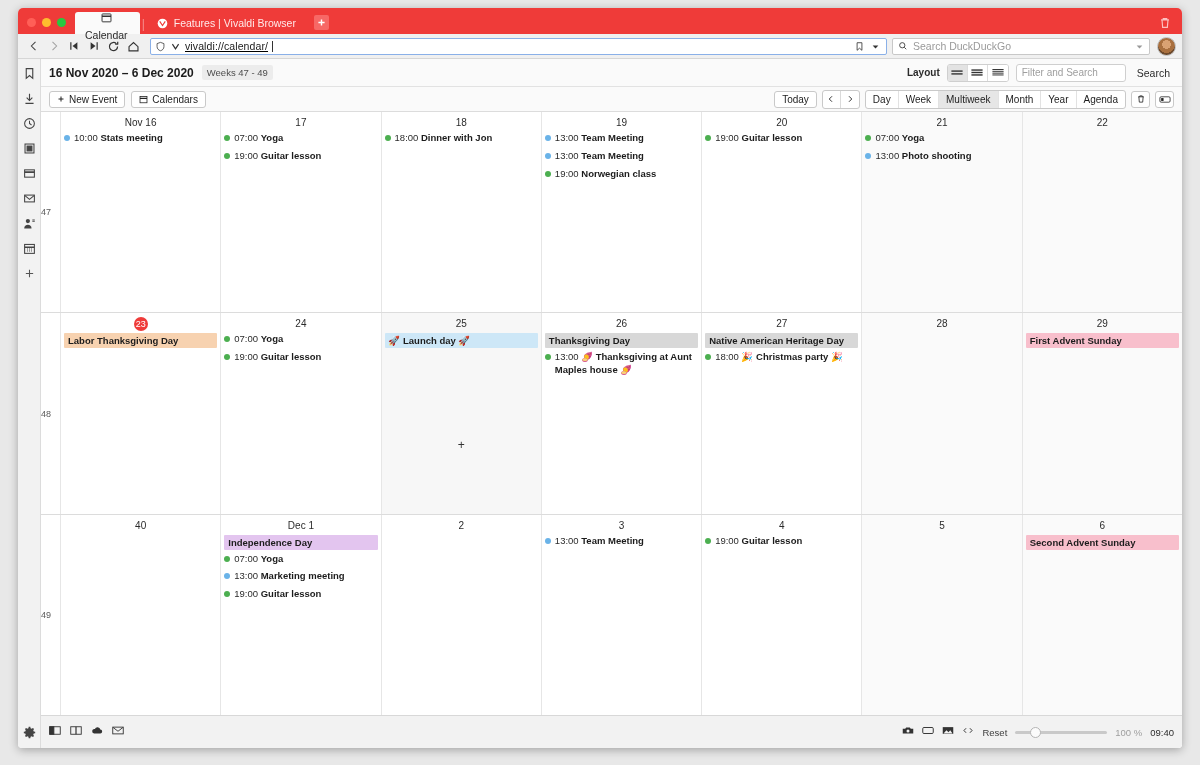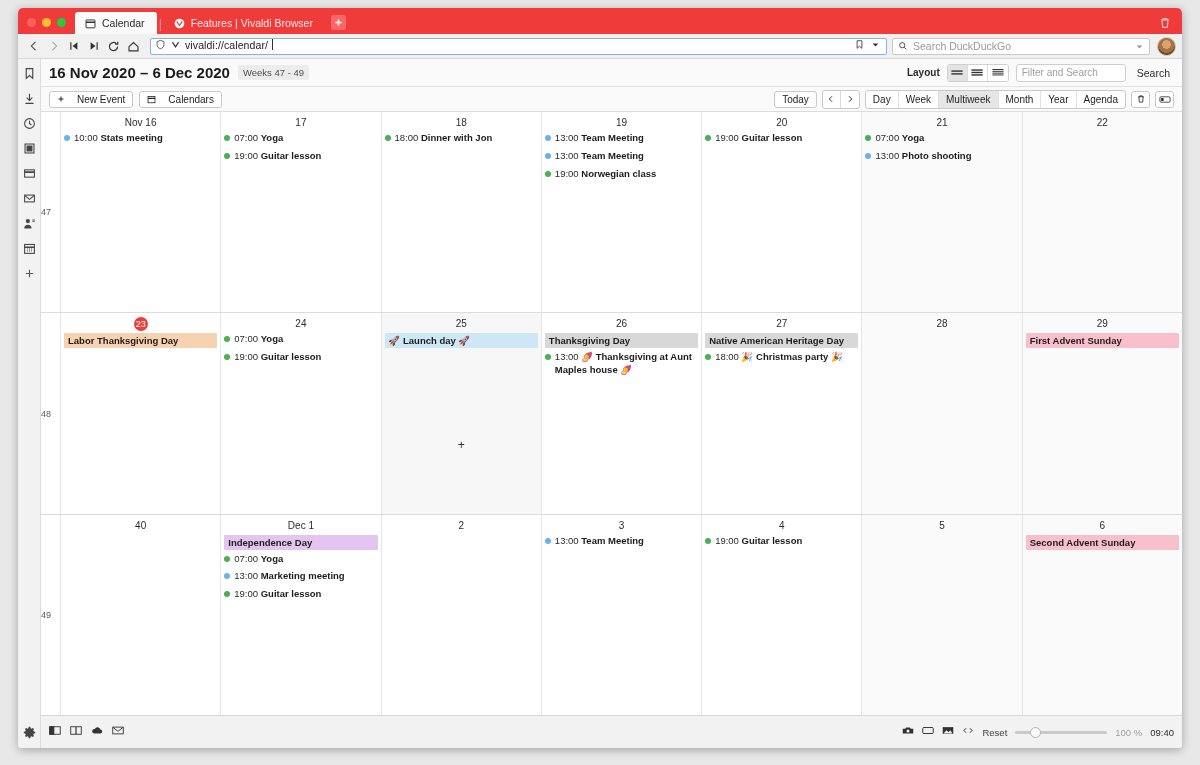--- a/index.html
+++ b/index.html
@@ -24,21 +24,21 @@
     height: 26px; background: #ef3b39; position: relative;
     display: flex; align-items: flex-end; flex: none;
   }
   .traffic { display: flex; gap: 6px; padding: 0 9px 7px 9px; }
   .traffic i { width: 9px; height: 9px; border-radius: 50%; display: block; }
   .tab {
     height: 22px; display: flex; align-items: center; gap: 6px;
     padding: 0 12px 0 10px; font-size: 10.5px; color: #2b2b2b;
     border-radius: 3px 3px 0 0; position: relative; white-space: nowrap;
   }
-  .tab.active { background: #fafafa; }
+  .tab.active { background: #fafafa; flex-direction: column; }
   .tab.inactive { color: #ffe9e9; }
   .tab .tabico { width: 11px; height: 11px; display:inline-block; flex:none; }
   .tab-sep { color: #f58f8d; font-size: 12px; padding: 0 2px 3px 2px; }
   .newtab {
     width: 15px; height: 15px; background: #f76866; border-radius: 2px;
     margin: 0 0 4px 6px; display: flex; align-items: center; justify-content: center;
     color: #fff; font-size: 12px; line-height: 1;
   }
   .tabbar-trash {
     position: absolute; right: 10px; bottom: 4px; width: 14px; height: 14px;
@@ -49,22 +49,22 @@
   .addrbar {
     height: 25px; background: #f0f0f0; border-bottom: 1px solid #d6d6d6;
     display: flex; align-items: center; gap: 1px; padding: 0 6px; flex: none;
   }
   .navbtn {
     width: 19px; height: 19px; display: flex; align-items: center; justify-content: center;
     color: #4a4a4a; flex: none;
   }
   .urlfield {
     flex: 1; height: 17px; background: #fff; border: 1px solid #8ab0e8;
-    border-radius: 2px; margin: 0 4px 0 6px; display: flex; align-items: flex-start;
-    gap: 4px; padding: 0 4px; position: relative;
+    border-radius: 2px; margin: 0 4px 0 6px; display: flex; align-items: center;
+    gap: 4px; padding: 0 4px; position: relative; text-decoration: underline;
   }
   .urlfield .url {
     font-size: 10.5px; color: #1a1a1a; letter-spacing: .1px;
   }
   .caret { width: 1px; height: 11px; background: #333; display: inline-block; }
   .url-right { margin-left: auto; display: flex; align-items: center; gap: 6px; padding-right: 2px; }
   .searchfield {
     width: 258px; height: 17px; background: #fff; border: 1px solid #c8c8c8;
     border-radius: 2px; display: flex; align-items: center; gap: 5px; padding: 0 5px;
     font-size: 10.5px; color: #9a9a9a;
@@ -85,21 +85,21 @@
   .panelstrip .pico { width: 13px; height: 13px; color: #4a4a4a; display:block; }
   .panelstrip .gear { position: absolute; bottom: 9px; }
 
   .page { flex: 1; display: flex; flex-direction: column; background: #fff; min-width: 0; }
 
   
   .cal-head {
     height: 28px; background: #fafafa; border-bottom: 1px solid #e2e2e2;
     display: flex; align-items: center; padding: 0 8px; gap: 8px; flex: none;
   }
-  .cal-title { font-size: 15px; font-weight: bold; color: #1c1c1c; }
+  .cal-title { font-size: 12px; font-weight: bold; color: #1c1c1c; }
   .weeks-badge {
     font-size: 9.5px; color: #4d4d4d; background: #ececec; border-radius: 2px;
     padding: 2px 5px;
   }
   .cal-head-right { margin-left: auto; display: flex; align-items: center; gap: 7px; }
   .layout-label { font-size: 10px; color: #2b2b2b; font-weight: bold; }
   .seg { display: flex; border: 1px solid #cfcfcf; border-radius: 3px; overflow: hidden; background:#fff;}
   .seg .segbtn {
     width: 20px; height: 16px; display: flex; align-items: center; justify-content: center;
     border-right: 1px solid #dcdcdc; background: #fff;
@@ -113,21 +113,21 @@
   }
   .search-btn { font-size: 10.5px; color: #2b2b2b; padding: 0 4px; }
 
   
   .cal-tools {
     height: 25px; background: #fafafa; border-bottom: 1px solid #dcdcdc;
     display: flex; align-items: center; padding: 0 8px; gap: 6px; flex: none;
   }
   .btn {
     height: 17px; border: 1px solid #c9c9c9; border-radius: 3px; background: #fff;
-    font-size: 10px; color: #1d1d1d; display: flex; align-items: center; gap: 12px;
+    font-size: 10px; color: #1d1d1d; display: flex; align-items: center; gap: 4px;
     padding: 0 7px; white-space: nowrap;
   }
   .tools-right { margin-left: auto; display: flex; align-items: center; gap: 5px; padding-left: 34px; }
   .navgroup { display: flex; border: 1px solid #c9c9c9; border-radius: 3px; overflow: hidden; background: #fff; }
   .navgroup span {
     width: 18px; height: 17px; display: flex; align-items: center; justify-content: center;
     font-size: 10px; color: #2b2b2b; border-right: 1px solid #dadada;
   }
   .navgroup span:last-child { border-right: none; }
   .viewgroup { display: flex; border: 1px solid #c9c9c9; border-radius: 3px; overflow: hidden; background: #fff; }

